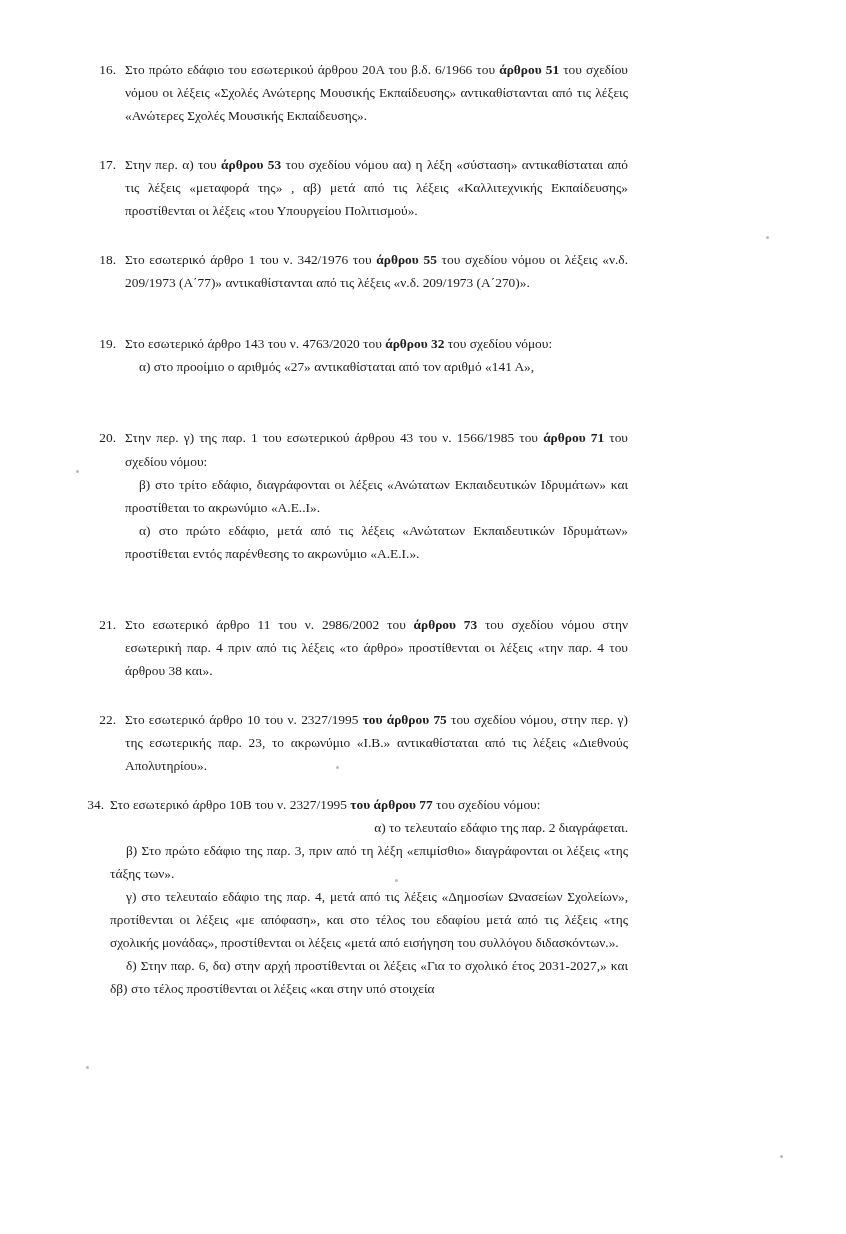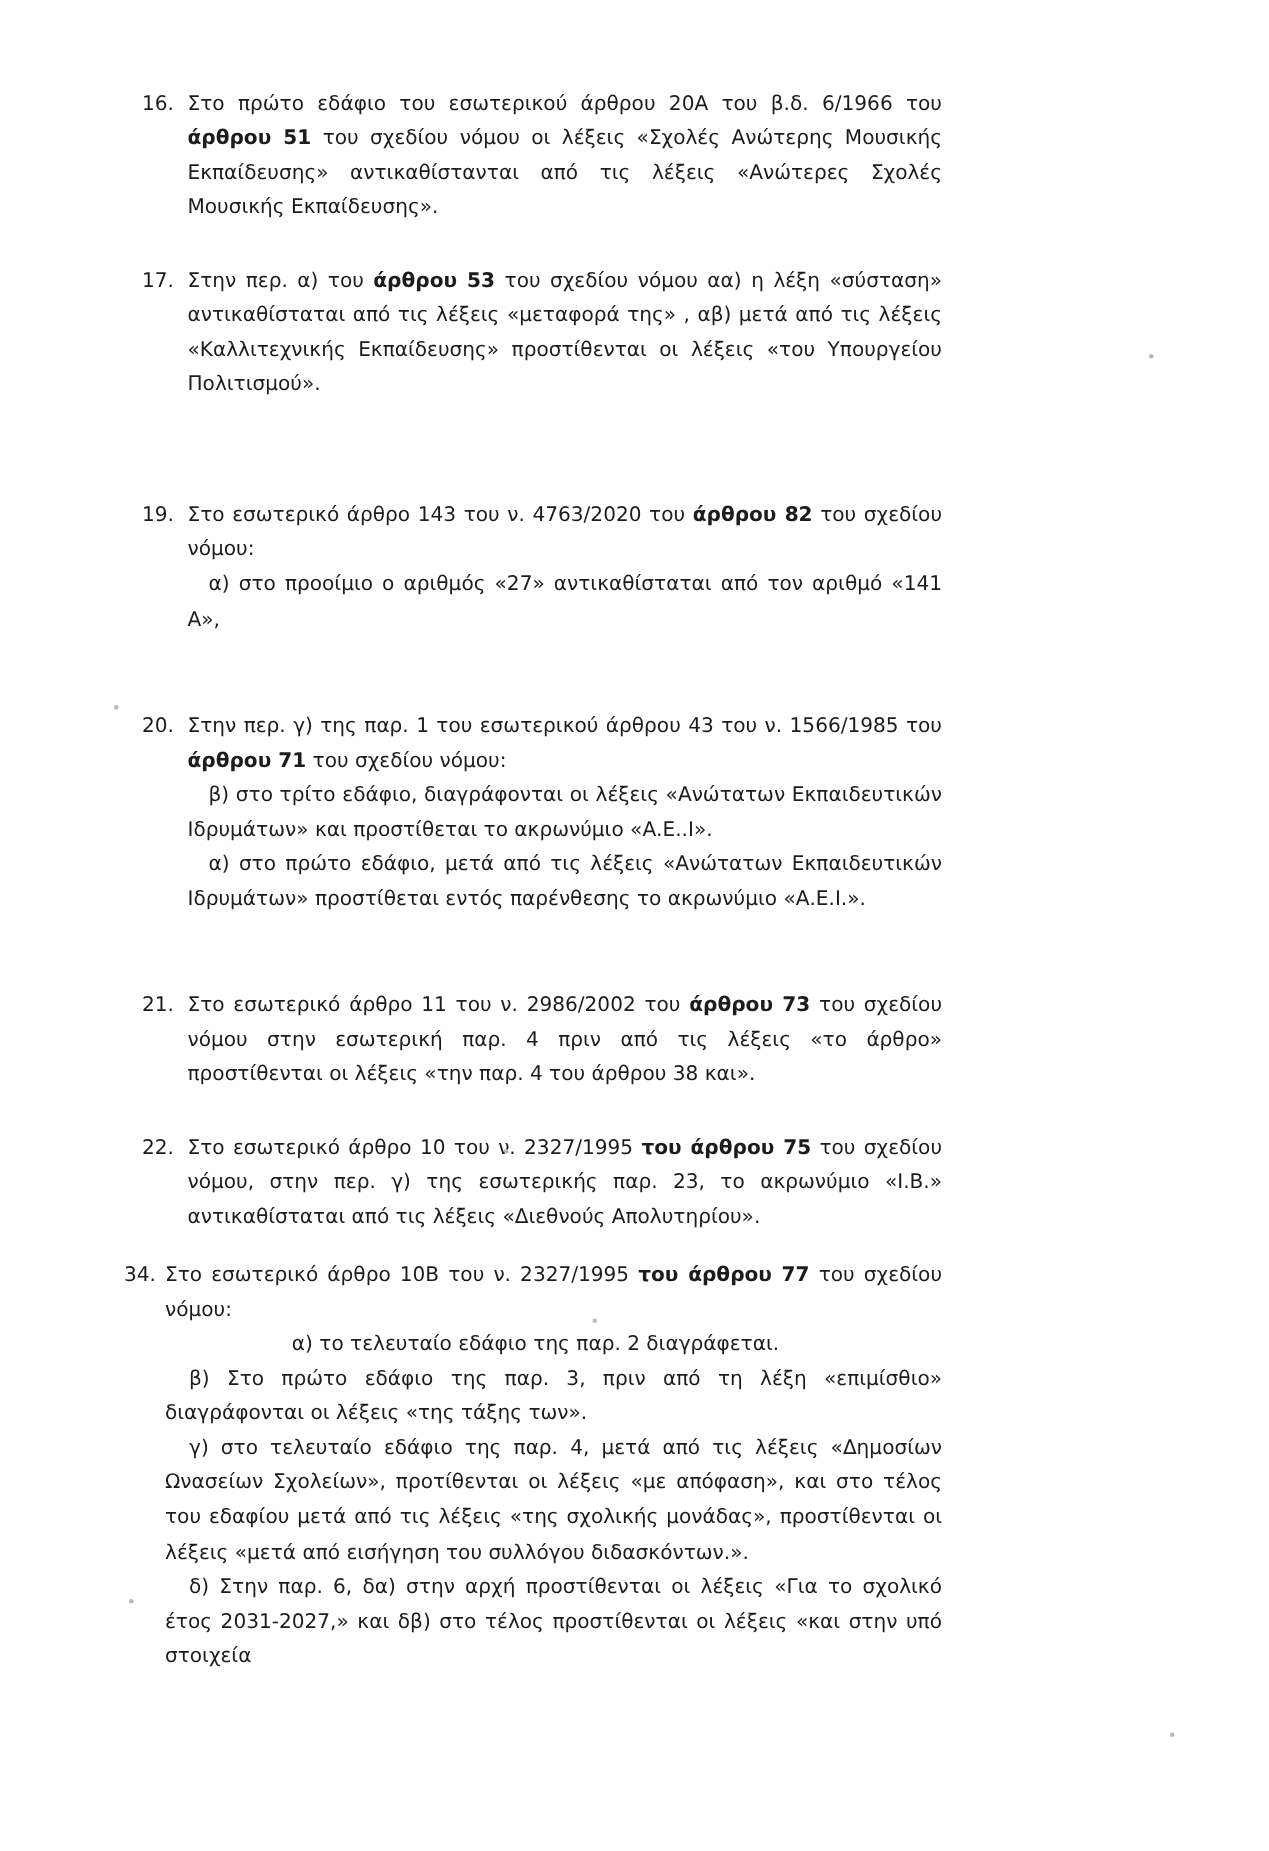--- a/index.html
+++ b/index.html
@@ -16,20 +16,21 @@
     color: #1b1b1b;
   }
 
   .page {
     position: relative;
     width: 706px;
     height: 1234px;
     background: #ffffff;
     box-sizing: border-box;
     padding: 58px 78px 0 86px;
+    font-family: Liberation Serif, serif;
   }
 
   .doc-body {
     font-size: 13.4px;
     line-height: 1.72;
     text-align: justify;
     text-justify: inter-word;
     color: #1c1c1c;
   }
 
@@ -76,21 +77,21 @@
   .gap-xl { height: 48px; }
 
   
   .item23 {
     margin-left: -10px;
   }
   .item23 .item-num { width: 28px; padding-right: 6px; }
   .item23-alpha {
     margin: 0;
     margin-left: -24px;
-    text-align: center;
+    text-align: right;
   }
   .item23-sub {
     margin: 0;
     text-indent: 16px;
     text-align: justify;
     text-justify: inter-word;
   }
 
   .speck {
     position: absolute;
@@ -124,27 +125,33 @@
 
     <div class="item">
       <div class="item-num">17.</div>
       <div class="item-body">
         <p class="para lead"><span>Στην περ. α) του </span><b>άρθρου 53</b><span> του σχεδίου νόμου αα) η λέξη «σύσταση» αντικαθίσταται από τις λέξεις «μεταφορά της» , αβ) μετά από τις λέξεις «Καλλιτεχνικής Εκπαίδευσης» προστίθενται οι λέξεις «του Υπουργείου Πολιτισμού».</span></p>
       </div>
     </div>
 
     <div class="gap-md"></div>
 
+    <div class="item">
+      <div class="item-num">18.</div>
+      <div class="item-body">
+        <p class="para lead"><span>Στο εσωτερικό άρθρο 1 του ν. 342/1976  του </span><b>άρθρου 55</b><span> του σχεδίου νόμου οι λέξεις «ν.δ. 209/1973 (Α΄77)» αντικαθίστανται από τις λέξεις «ν.δ. 209/1973 (Α΄270)».</span></p>
+      </div>
+    </div>
 
     <div class="gap-lg"></div>
 
     <div class="item">
       <div class="item-num">19.</div>
       <div class="item-body">
-        <p class="para lead"><span>Στο εσωτερικό άρθρο 143 του ν. 4763/2020 του </span><b>άρθρου 82</b><span> του σχεδίου νόμου:</span></p>
+        <p class="para lead"><span>Στο εσωτερικό άρθρο 143 του ν. 4763/2020 του </span><b>άρθρου 32</b><span> του σχεδίου νόμου:</span></p>
         <p class="subpara">α) στο προοίμιο ο αριθμός «27» αντικαθίσταται από τον αριθμό «141 Α»,</p>
       </div>
     </div>
 
     <div class="gap-xl"></div>
 
     <div class="item">
       <div class="item-num">20.</div>
       <div class="item-body">
         <p class="para lead"><span>Στην περ. γ) της παρ. 1 του εσωτερικού άρθρου 43 του ν. 1566/1985 του </span><b>άρθρου 71</b><span> του σχεδίου νόμου:</span></p>

